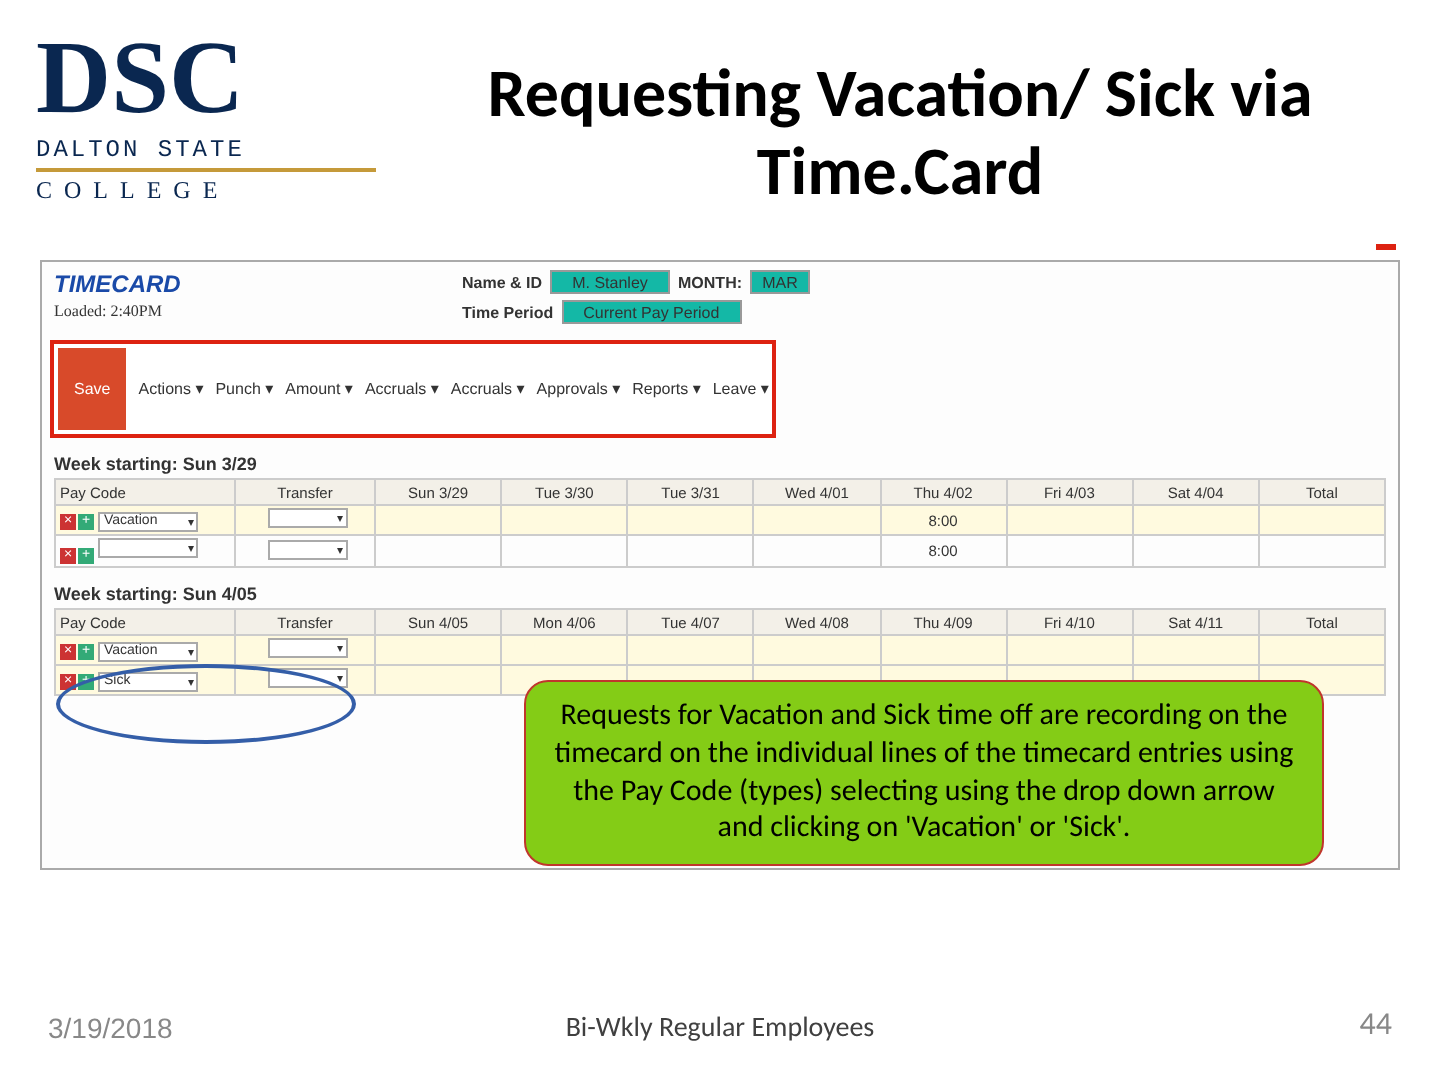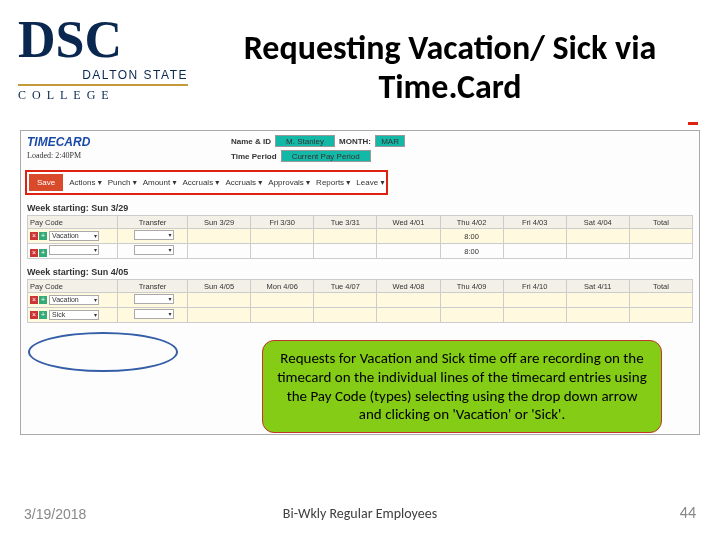--- a/index.html
+++ b/index.html
@@ -29,26 +29,25 @@
     gap: 0;
   }
   .logo-d, .logo-s, .logo-c {
     font-family: Georgia, 'Times New Roman', serif;
     font-weight: bold;
     font-size: 52px;
     line-height: 1;
     color: #0a2750;
   }
   .logo-sub1 {
-    font-family: Liberation Sans, sans-serif;
+    font-family: Liberation Mono, monospace;
     font-size: 12px;
     letter-spacing: 1.5px;
     color: #0a2750;
     margin-top: 2px;
-    text-align: right;
   }
   .logo-line {
     height: 2px;
     background: #c59a3a;
     margin: 2px 0;
   }
   .logo-sub2 {
     font-family: Georgia, serif;
     font-size: 12px;
     letter-spacing: 6px;
@@ -113,21 +112,21 @@
     padding: 2px;
     display: inline-flex;
     align-items: center;
     gap: 6px;
     background: #fff;
   }
   .toolbar .save-btn {
     background: #d84a2a;
     color: #fff;
     font-size: 8px;
-    padding: 4px 8px;
+    padding: 16px 8px;
     border: none;
   }
   .toolbar .menu {
     font-size: 8px;
     color: #333;
   }
   .week-label {
     margin: 8px 6px 2px 6px;
     font-size: 9px;
     font-weight: bold;
@@ -293,21 +292,21 @@
     </div>
 
     
     <div class="week-label">Week starting: Sun 3/29</div>
     <table class="grid">
       <tbody>
           <tr>
         <th class="paycol">Pay Code</th>
         <th class="xfercol">Transfer</th>
         <th>Sun 3/29</th>
-        <th>Fri 3/30</th>
+        <th>Tue 3/30</th>
         <th>Tue 3/31</th>
         <th>Wed 4/01</th>
         <th>Thu 4/02</th>
         <th>Fri 4/03</th>
         <th>Sat 4/04</th>
         <th>Total</th>
       </tr>
       <tr class="hl-row">
         <td class="paycol"><span class="row-ctrl">
                 <span class="btn-x">×</span>

